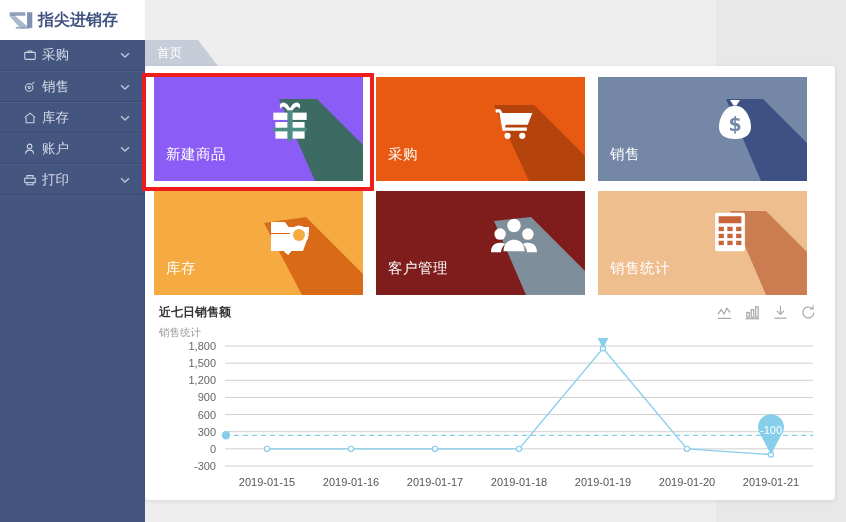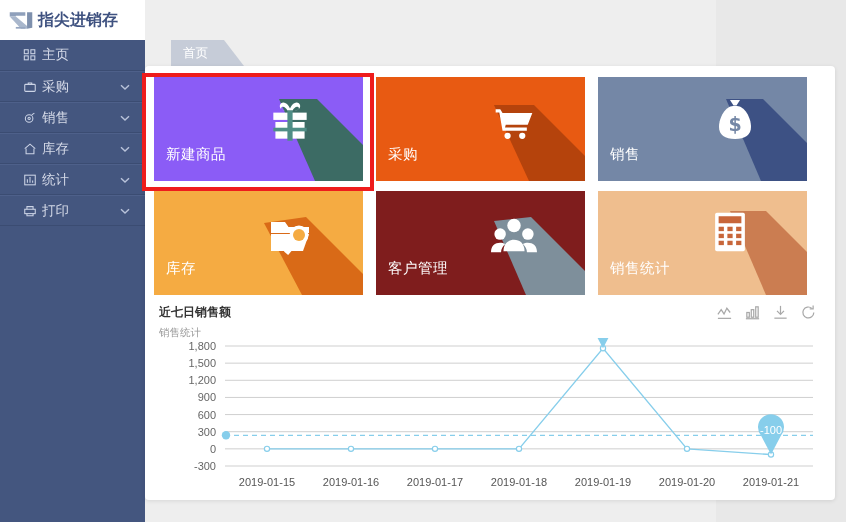--- a/index.html
+++ b/index.html
@@ -44,21 +44,20 @@
   .side-item .s-label { white-space: nowrap; }
   .side-item .chev {
     position: absolute; right: 14px; top: 50%; transform: translateY(-50%);
     width: 12px; height: 12px;
   }
 
   
   .tabbar {
     position: absolute; left: 145px; top: 40px; right: 0; height: 26px;
     background: #eeeeee;
-    margin-left: 26px;
   }
   .tab {
     position: relative; display: inline-block; height: 26px; line-height: 26px;
     background: #c6ccd8; color: #ffffff; font-size: 12.5px;
     padding: 0 16px 0 12px; cursor: pointer;
   }
   .tab::after {
     content: ""; position: absolute; right: -20px; top: 0;
     border-style: solid; border-width: 0 20px 26px 0;
     border-color: transparent transparent #c6ccd8 transparent;
@@ -132,31 +131,20 @@
         <polygon points="2,8 9,8 22,19 22,22 15,22" fill="#a9b7cc"></polygon>
         <polygon points="22,3 28,3 28,21 22,22" fill="#7e90ad"></polygon>
         <polygon points="9,20 20,20 20,22 9,22" fill="#96a6c0"></polygon>
       </svg>
     </span>
     <span class="logo-text">指尖进销存</span>
   </div>
   <div class="top-strip"></div>
 
   <div class="sidebar">
-    <div class="side-item">
-      <span class="s-icon">
-        <svg viewBox="0 0 16 16" width="14" height="14" fill="none" stroke="#ccd4e6" stroke-width="1.2">
-          <rect x="1.5" y="2" width="4.5" height="4.5"></rect>
-            <rect x="9" y="2" width="4.5" height="4.5"></rect>
-          <rect x="1.5" y="9" width="4.5" height="4.5"></rect>
-            <rect x="9" y="9" width="4.5" height="4.5"></rect>
-        </svg>
-      </span>
-      <span class="s-label">主页</span>
-    </div>
 
     <div class="side-item">
       <span class="s-icon">
         <svg viewBox="0 0 16 16" width="14" height="14" fill="none" stroke="#ccd4e6" stroke-width="1.2">
           <rect x="2" y="5" width="12" height="8" rx="1"></rect>
             <path d="M6 5V3.5h4V5"></path>
         </svg>
       </span>
       <span class="s-label">采购</span>
       <span class="chev">
@@ -191,35 +179,35 @@
       </span>
       <span class="s-label">库存</span>
       <span class="chev">
         <svg viewBox="0 0 12 12" width="12" height="12" fill="none" stroke="#b9c3da" stroke-width="1.4">
             <path d="M2 4.2 6 8 10 4.2"></path>
           </svg>
       </span>
     </div>
 
 
-
     <div class="side-item">
       <span class="s-icon">
         <svg viewBox="0 0 16 16" width="14" height="14" fill="none" stroke="#ccd4e6" stroke-width="1.2">
-          <rect x="2" y="2.5" width="12" height="11"></rect>
-            <path d="M5 11V7M8 11V4.5M11 11V8.5"></path>
-        </svg>
-      </span>
-      <span class="s-label">统计</span>
+          <circle cx="7.5" cy="5" r="2.6"></circle>
+            <path d="M3 13.5c0-2.6 2-4.2 4.5-4.2s4.5 1.6 4.5 4.2"></path>
+        </svg>
+      </span>
+      <span class="s-label">账户</span>
       <span class="chev">
         <svg viewBox="0 0 12 12" width="12" height="12" fill="none" stroke="#b9c3da" stroke-width="1.4">
             <path d="M2 4.2 6 8 10 4.2"></path>
           </svg>
       </span>
     </div>
+
 
     <div class="side-item">
       <span class="s-icon">
         <svg viewBox="0 0 16 16" width="14" height="14" fill="none" stroke="#ccd4e6" stroke-width="1.2">
           <rect x="2" y="6" width="12" height="5"></rect>
             <path d="M4.5 6V3h7v3M4.5 11v2.5h7V11"></path>
         </svg>
       </span>
       <span class="s-label">打印</span>
       <span class="chev">

